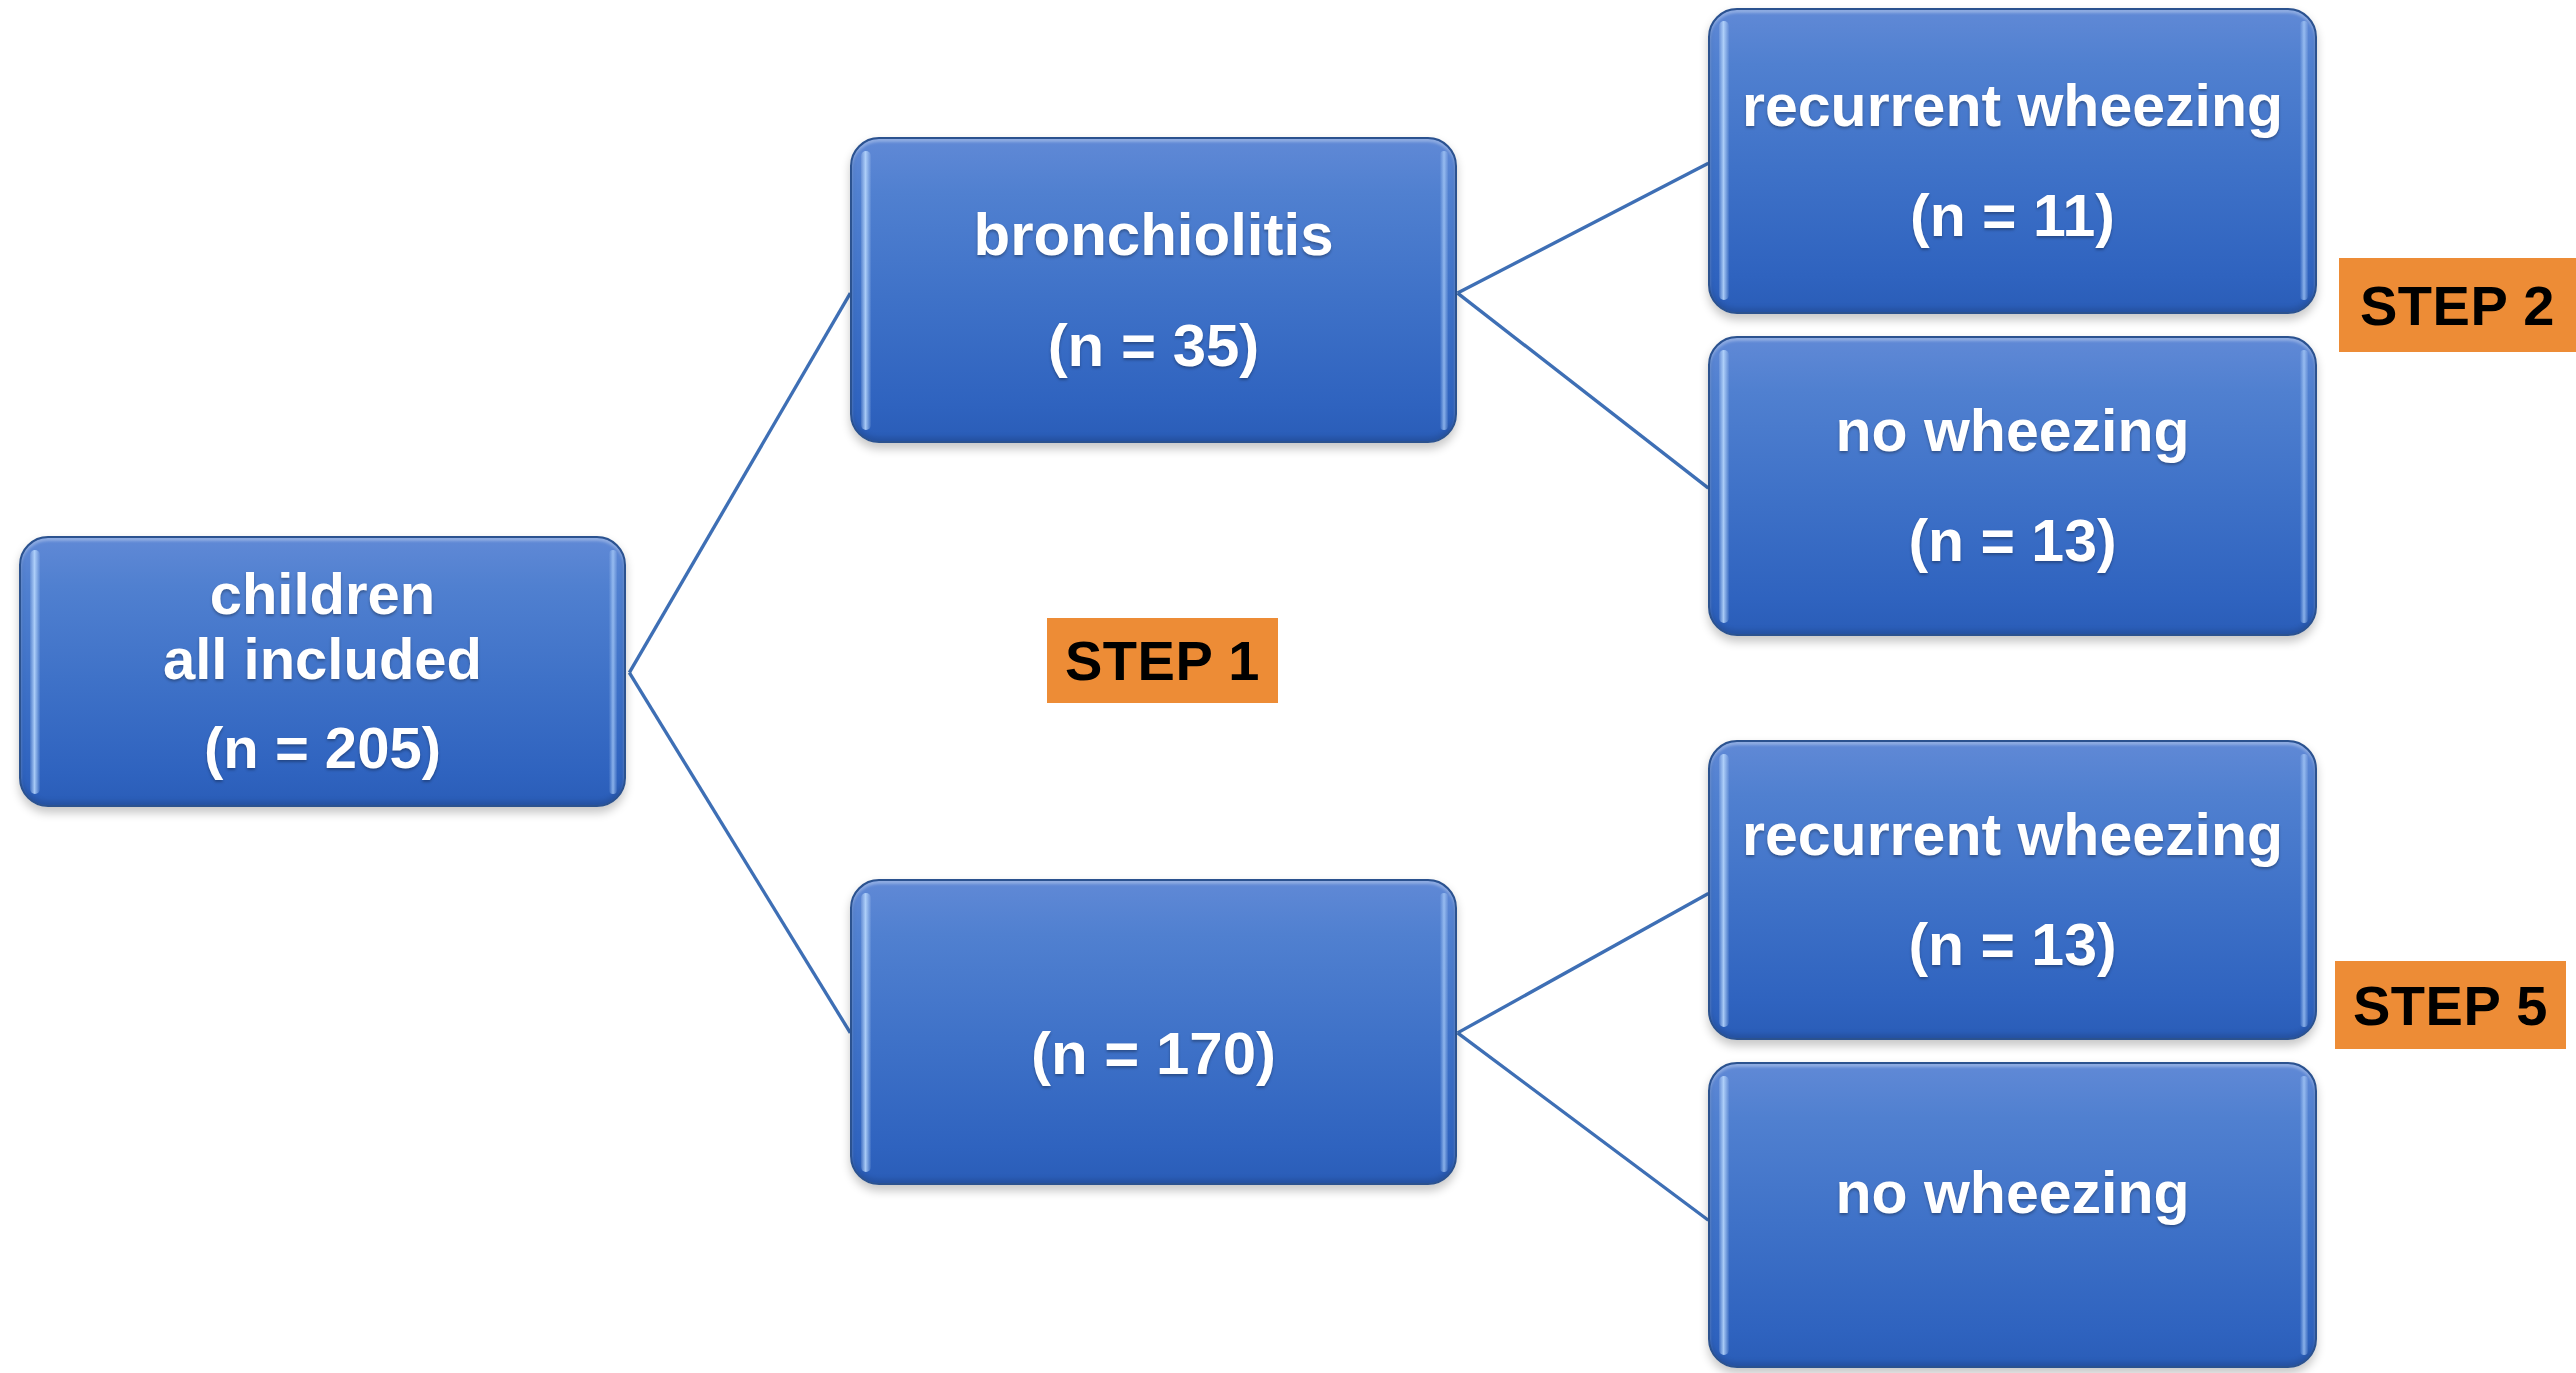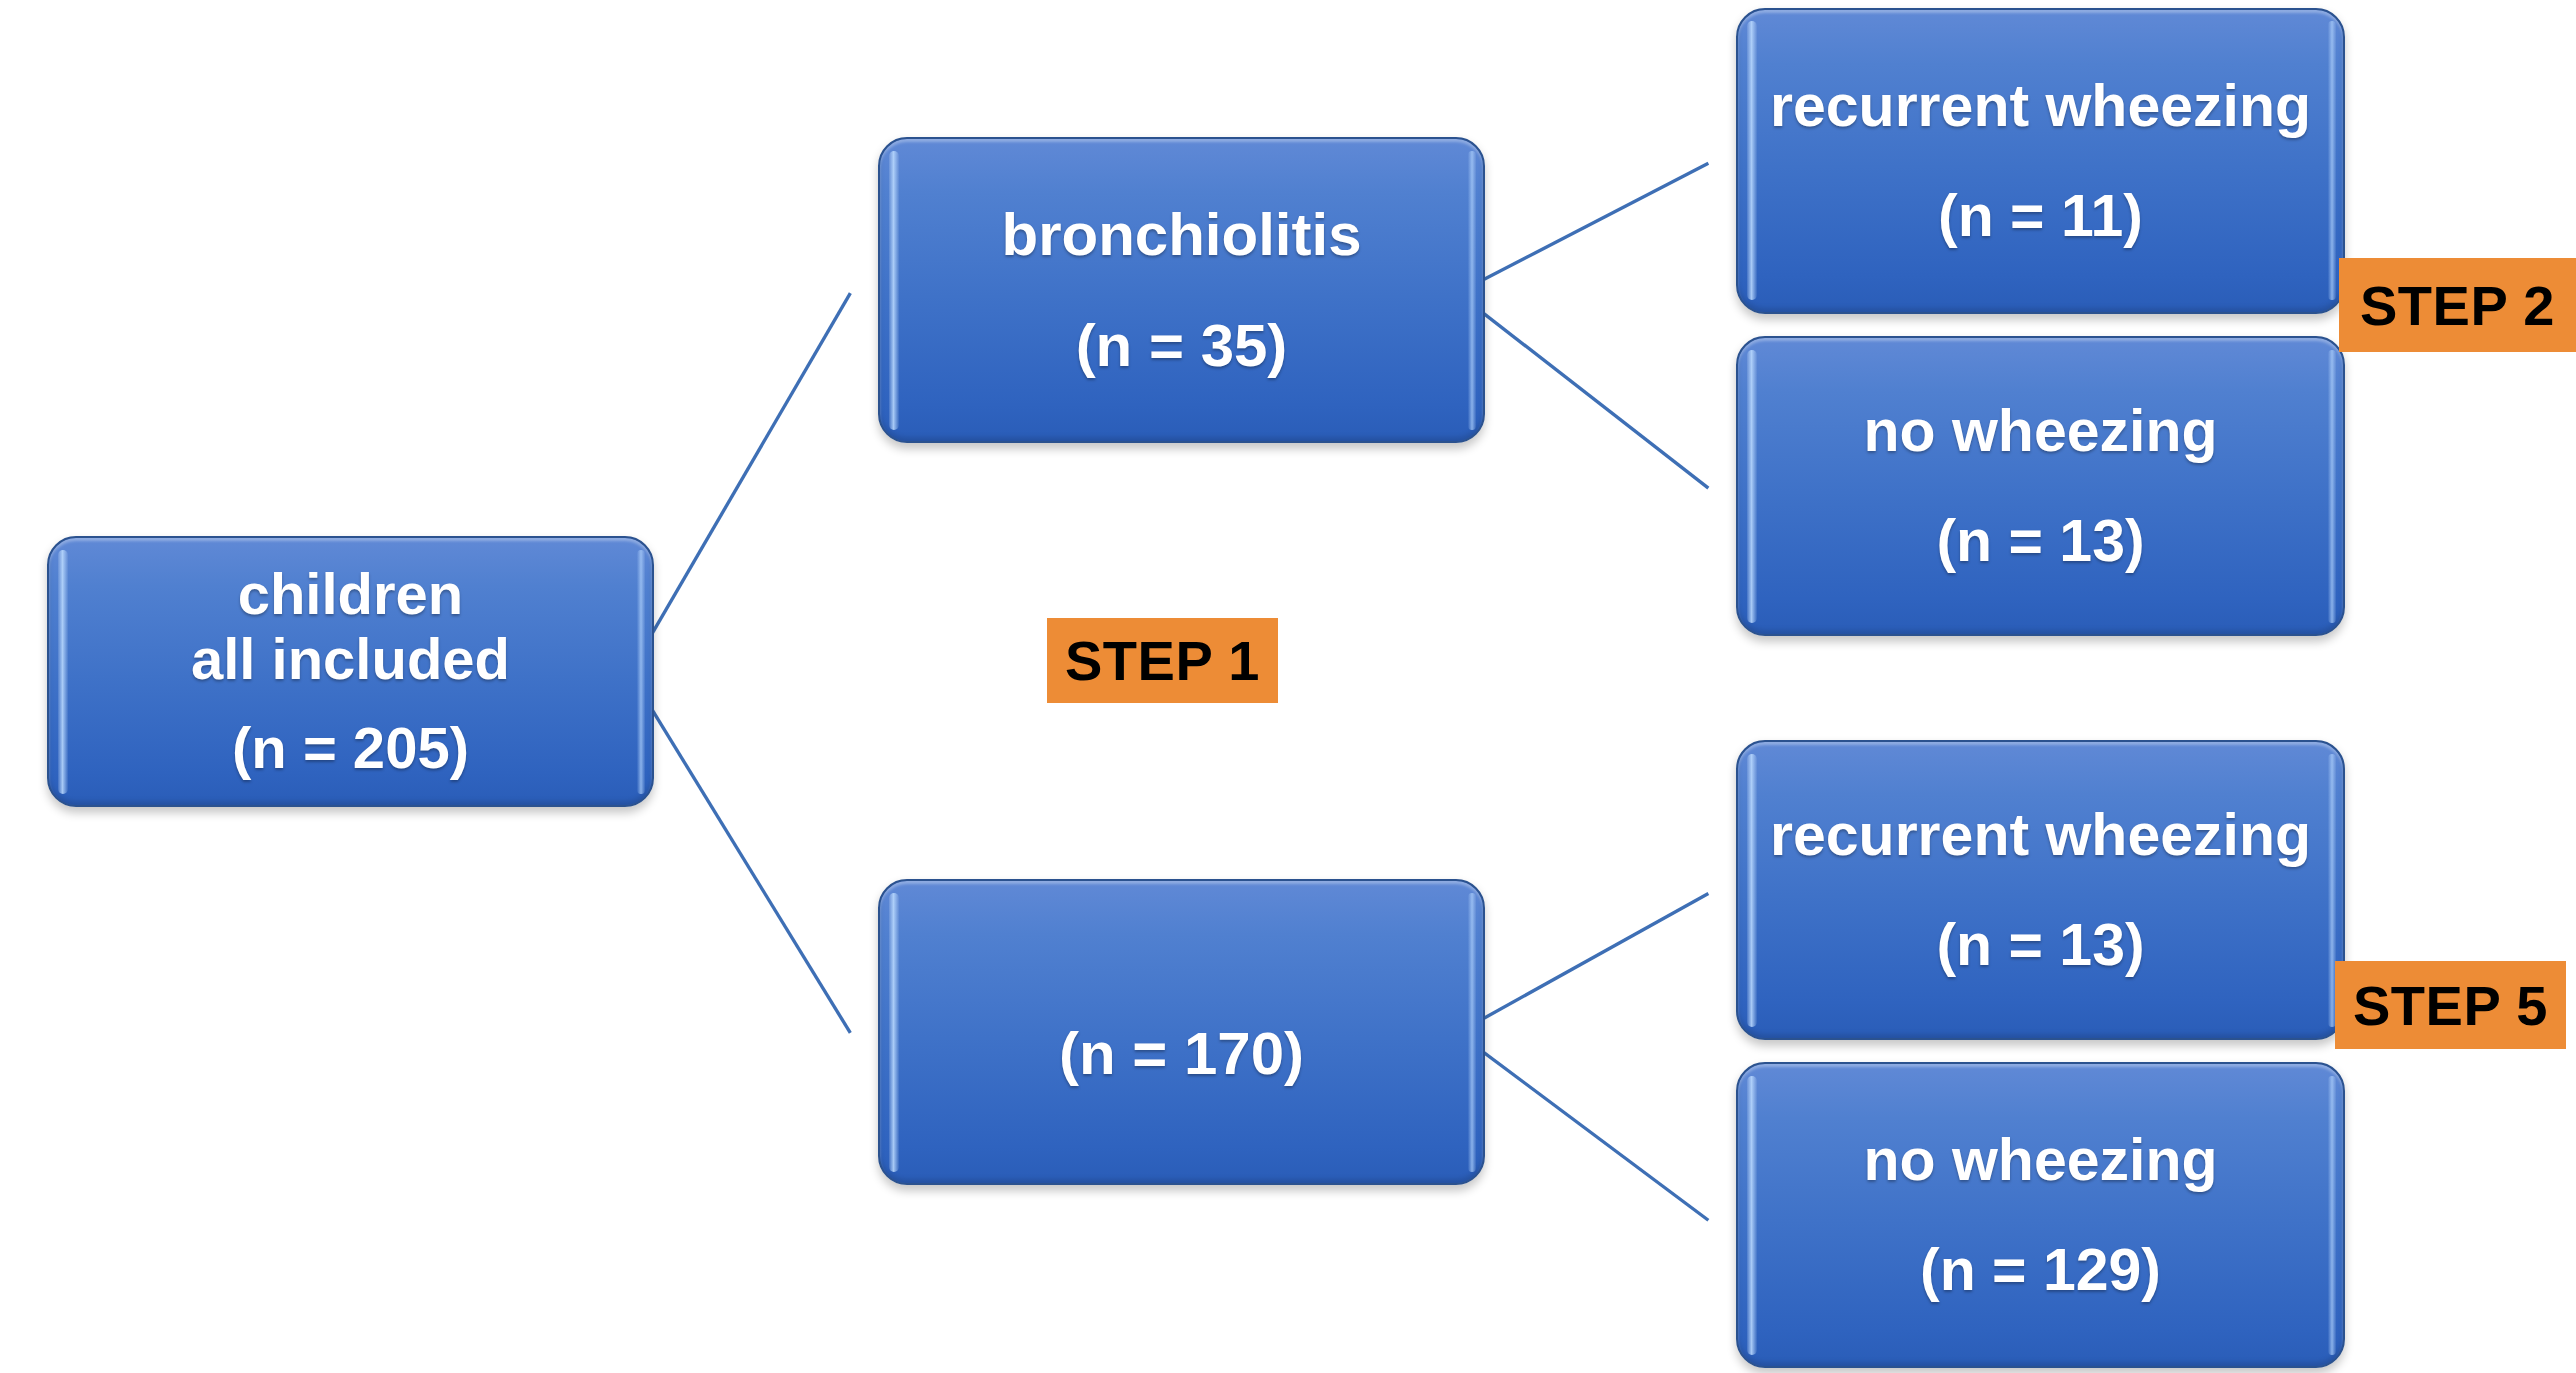--- a/index.html
+++ b/index.html
@@ -36,21 +36,20 @@
     border: 2.9px solid #2B528F;
     box-shadow:
       0 5.8px 9.6px rgba(0,0,0,0.22),
       inset 0 2.9px 2.9px rgba(255,255,255,0.30),
       inset 0 -3.8px 5.8px rgba(0,0,0,0.13);
     display: flex;
     flex-direction: column;
     align-items: center;
     justify-content: center;
     overflow: hidden;
-    margin-left: 28px;
   }
   
   .node::before {
     content: "";
     position: absolute;
     left: 8.6px;
     top: 11.5px;
     bottom: 11.5px;
     width: 10.6px;
     border-radius: 5.8px;
@@ -163,21 +162,20 @@
 
   <div class="node" id="node-rw-2">
     <div class="line">recurrent wheezing</div>
     <div class="gap"></div>
     <div class="line">(n = 13)</div>
   </div>
 
   <div class="node" id="node-nw-2">
     <div class="line">no wheezing</div>
     <div class="gap"></div>
-    <div class="line">(n = 129)</div>
   </div>
 
   <div class="step" id="step-1">STEP 1</div>
   <div class="step" id="step-2">STEP 2</div>
   <div class="step" id="step-3">STEP 5</div>
 
 </div>
 
 
 </body></html>

